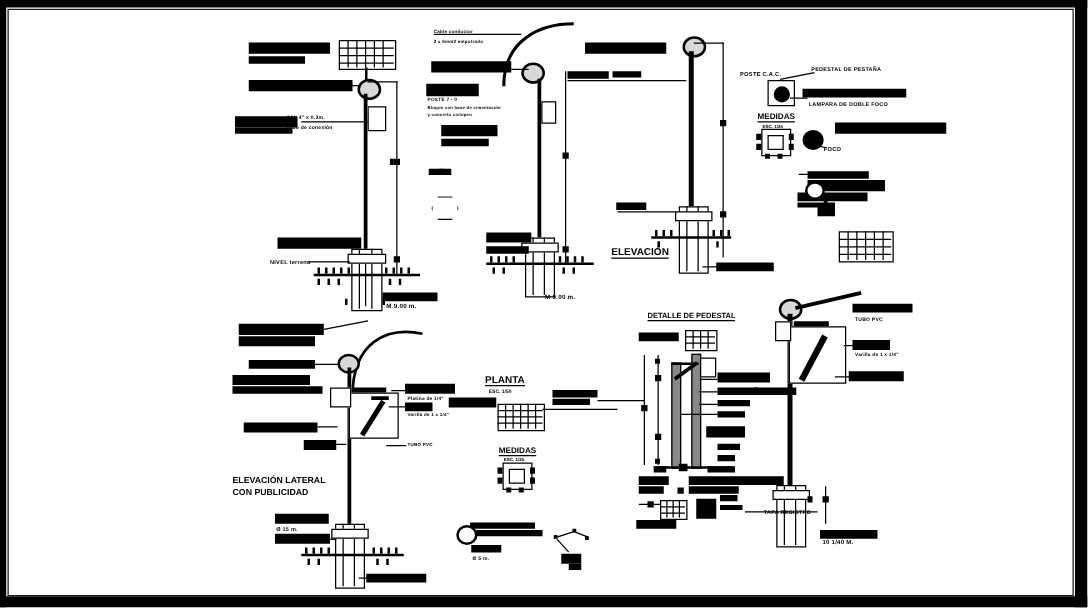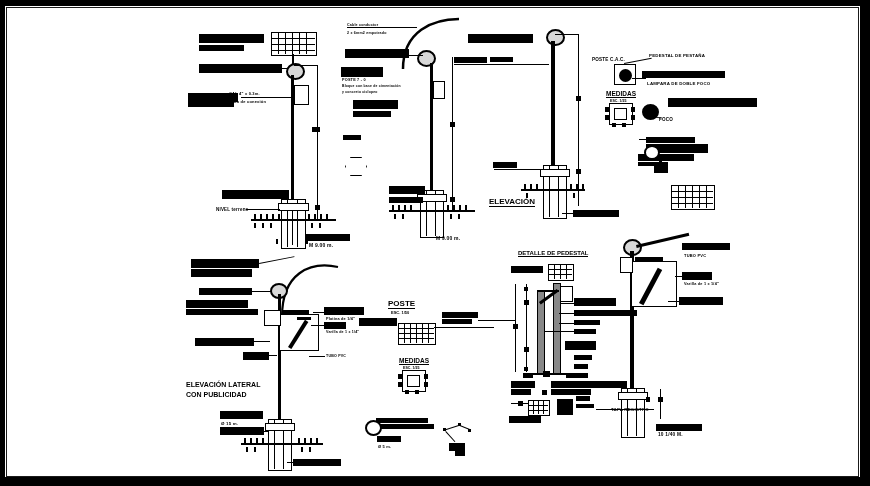--- a/index.html
+++ b/index.html
@@ -312,21 +312,21 @@
 
       <div class="blk" style="left:214px;top:404px;width:43px;height:8px;"></div>
       <div class="txt" style="left:215px;top:414px;font-size:4.4px;">Ø 15 m.</div>
       <div class="blk" style="left:214px;top:420px;width:44px;height:8px;"></div>
       <div class="ln" style="left:257px;top:424px;width:6px;height:1px;"></div>
       <div class="blk" style="left:287px;top:452px;width:48px;height:7px;"></div>
       <div class="ln" style="left:281px;top:455px;width:7px;height:1px;"></div>
     </div>
 
     <div>
-      <div class="ttl" style="left:382px;top:292px;font-size:8px;">POSTE</div>
+      <div class="ttl" style="left:382px;top:292px;font-size:8px;">PLANTA</div>
       <div class="sub" style="left:385px;top:303px;font-size:4px;">ESC. 1/50</div>
 
       <div class="panel" style="left:392px;top:316px;width:36px;height:20px;"></div>
       <div class="grid-c" style="left:398px;top:316px;width:1px;height:20px;"></div>
       <div class="grid-c" style="left:404px;top:316px;width:1px;height:20px;"></div>
       <div class="grid-c" style="left:410px;top:316px;width:1px;height:20px;"></div>
       <div class="grid-c" style="left:416px;top:316px;width:1px;height:20px;"></div>
       <div class="grid-c" style="left:422px;top:316px;width:1px;height:20px;"></div>
       <div class="grid-c" style="left:392px;top:321px;width:36px;height:1px;"></div>
       <div class="grid-c" style="left:392px;top:326px;width:36px;height:1px;"></div>

